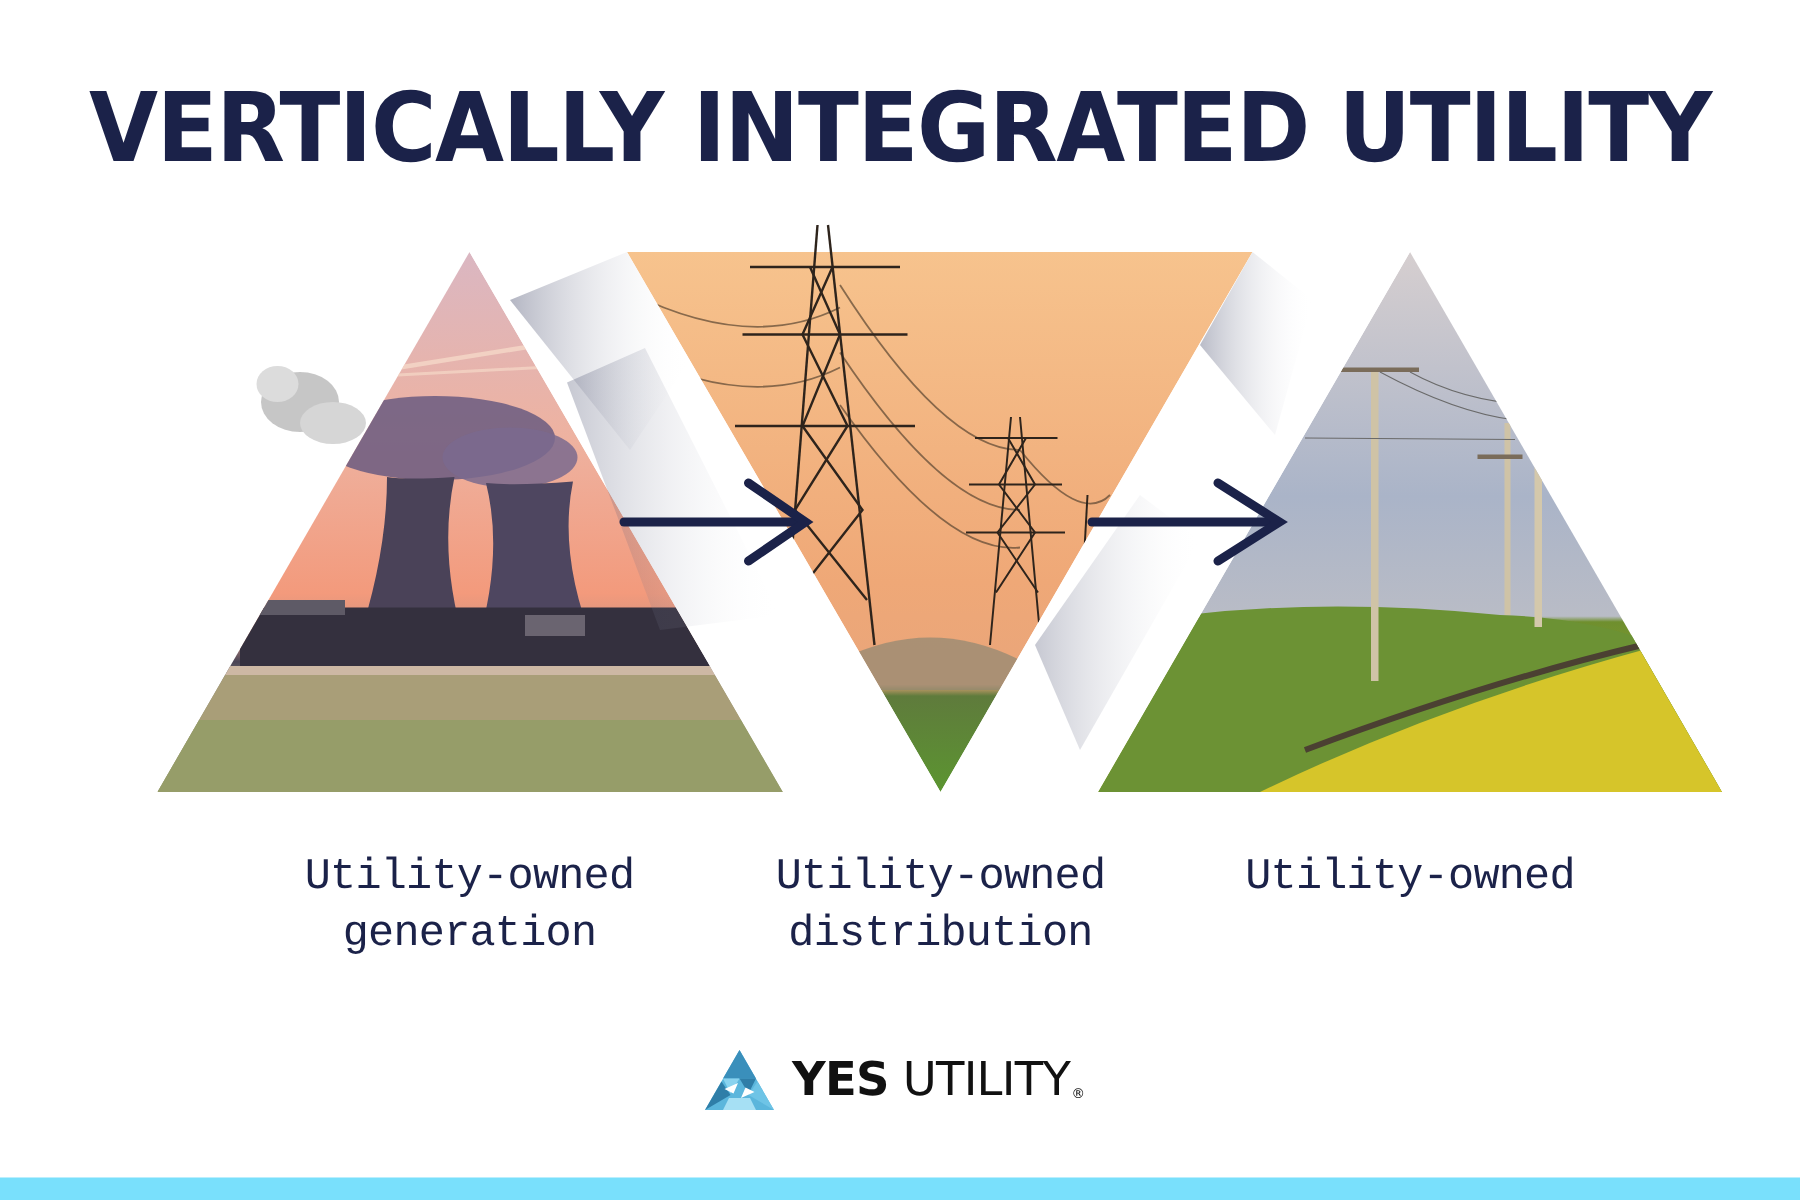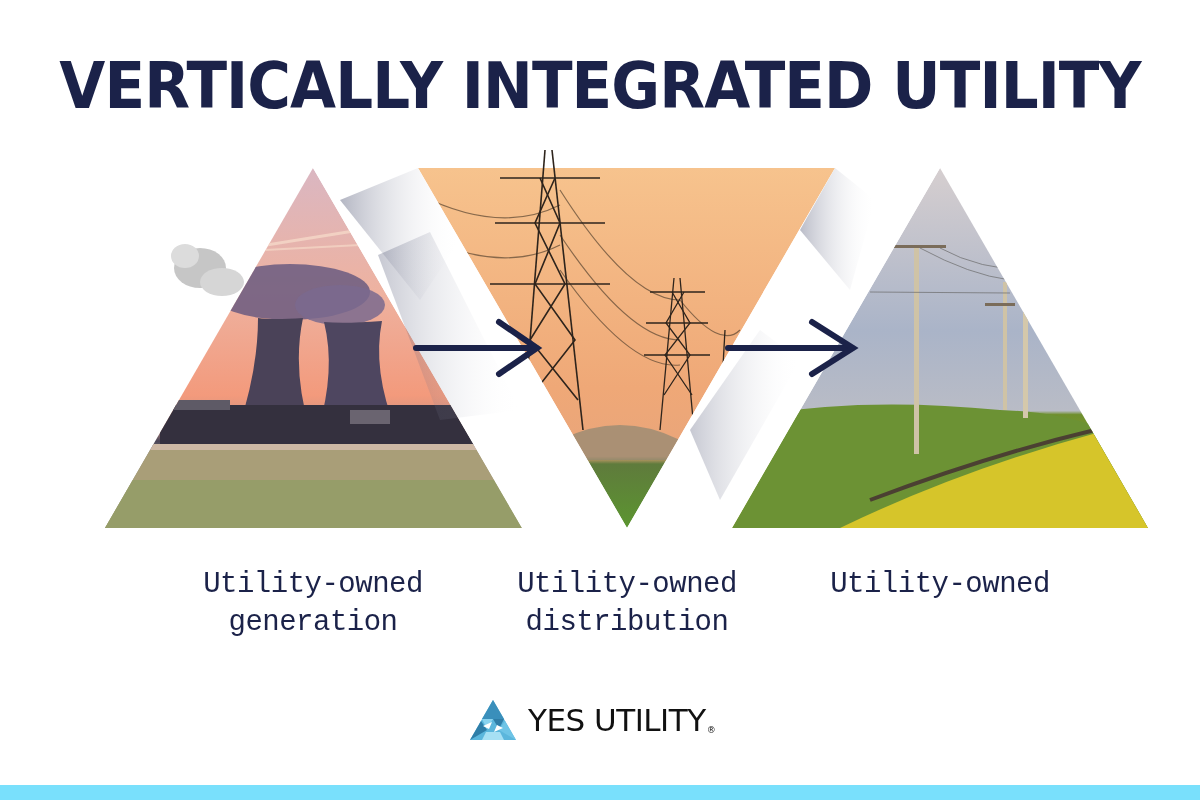--- a/index.html
+++ b/index.html
@@ -2,21 +2,21 @@
 <html><head>
 <meta charset="utf-8">
 <style>
   html, body { margin:0; padding:0; }
   body { width:1200px; height:800px; background:#ffffff; position:relative; overflow:hidden; font-family:"Liberation Sans", sans-serif; }
   .title { position:absolute; left:0; top:46px; width:1200px; text-align:center; font-family:"DejaVu Sans", sans-serif; font-weight:bold; font-size:64px; letter-spacing:-1px; color:#1b2249; line-height:80px; transform:scaleX(0.93); transform-origin:center; }
   svg.scene { position:absolute; left:0; top:0; }
   .label { position:absolute; top:566px; width:300px; text-align:center; font-family:Liberation Mono, monospace; font-size:29px; line-height:38px; color:#1b2249; letter-spacing:-0.5px; }
   .logo { position:absolute; left:468px; top:697px; height:46px; display:flex; align-items:center; }
   .logo-text { font-family:"DejaVu Sans", sans-serif; font-size:31px; color:#111; margin-left:10px; letter-spacing:-0.5px; }
-  .logo-text b { font-weight:normal; }
+  .logo-text b { font-weight:bold; }
   .logo-reg { font-size:9px; vertical-align:-2px; margin-left:1px; }
   .footer-bar { position:absolute; left:0; top:785px; width:1200px; height:15px; background:#79e0fc; }
 </style>
 </head>
 <body>
 
 <div class="title">VERTICALLY INTEGRATED UTILITY</div>
 
 <svg class="scene" width="1200" height="800" viewBox="0 0 1200 800">
   <defs>

